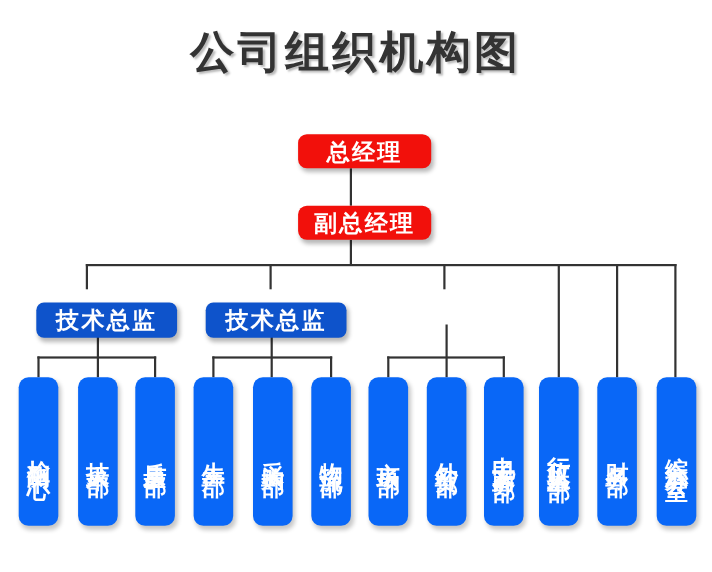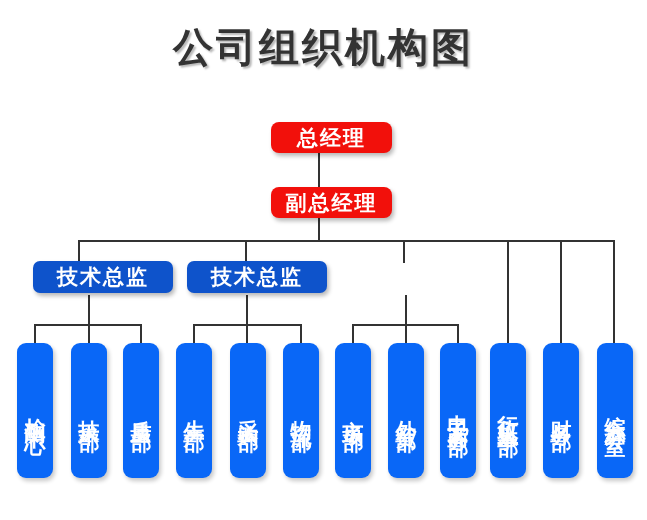--- a/index.html
+++ b/index.html
@@ -42,23 +42,23 @@
     height: 31px;
     left: 259px;
     background: var(--executive-red, #f2100b);
     border-radius: 8px;
     font-size: 21px;
     letter-spacing: 2px;
     box-shadow: 2px 3px 4px rgba(0,0,0,0.28);
     margin-left: 12px;
   }
   .director {
-    width: 140px;
+    width: 128px;
     height: 32px;
-    top: 261px;
+    top: 275px;
     background: var(--director-blue, #0e53cb);
     border-radius: 7px;
     font-size: 21px;
     letter-spacing: 2px;
     box-shadow: 2px 3px 4px rgba(0,0,0,0.28);
   }
   .dept {
     width: 36px;
     height: 135px;
     top: 343px;

